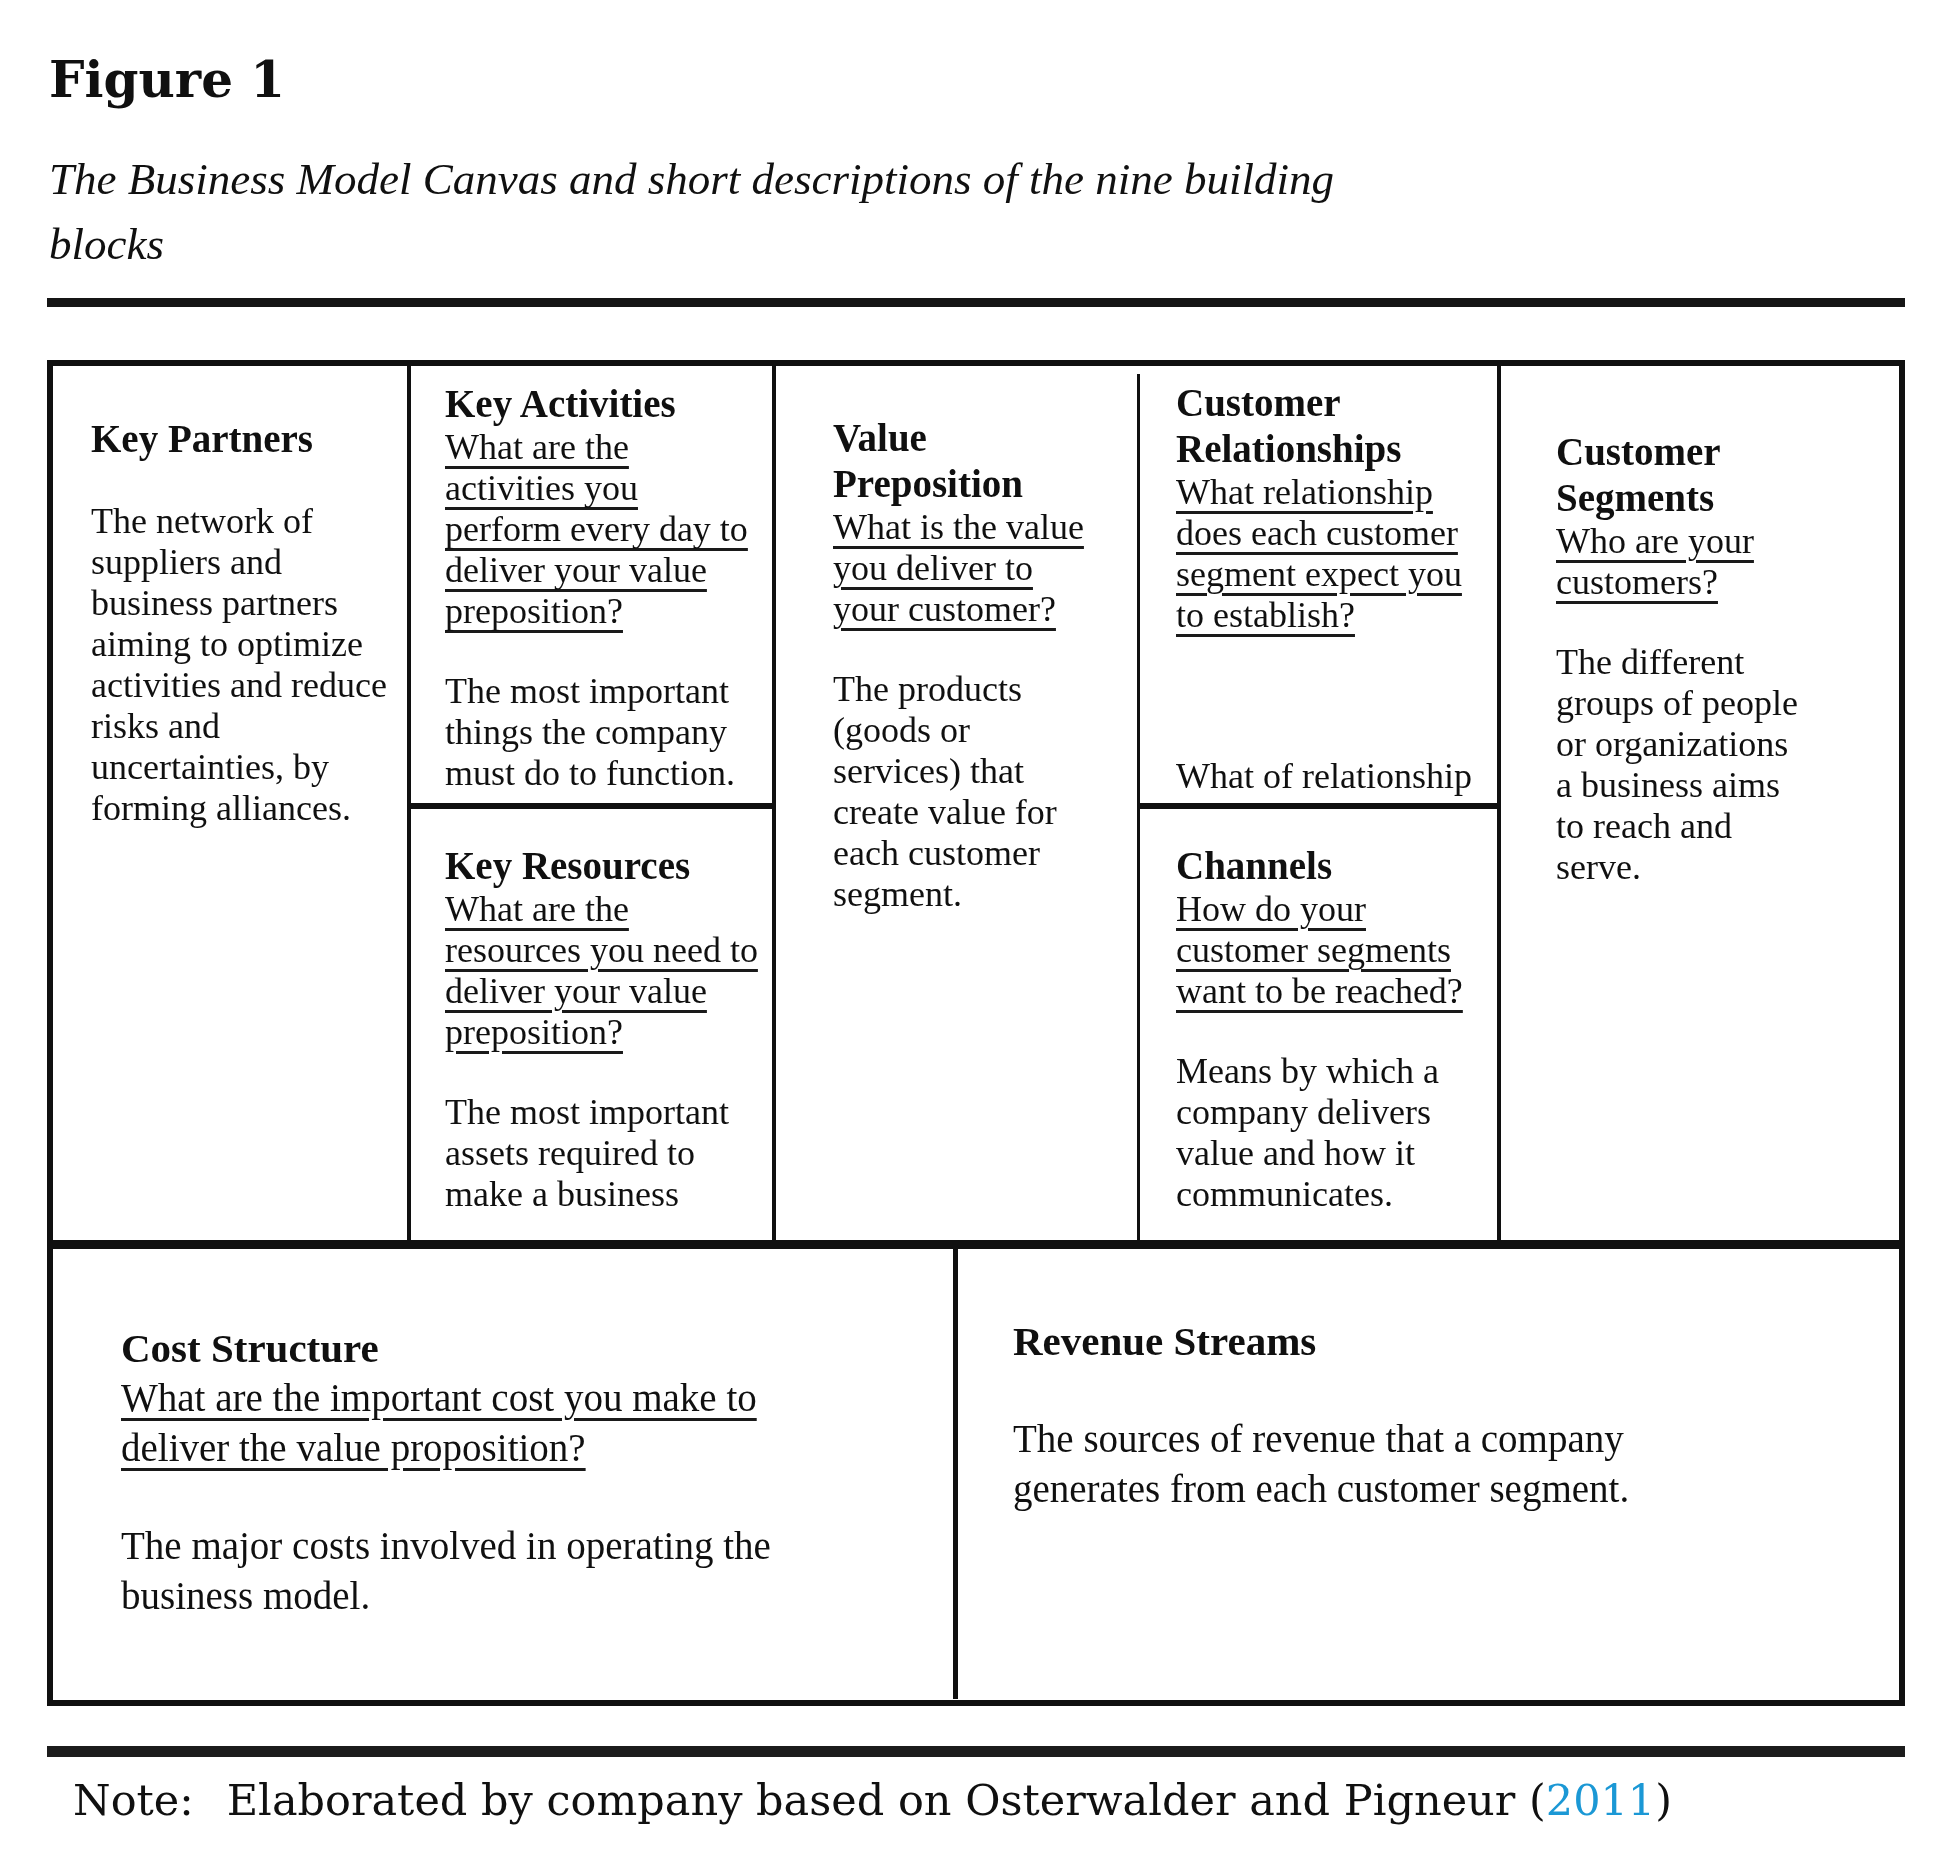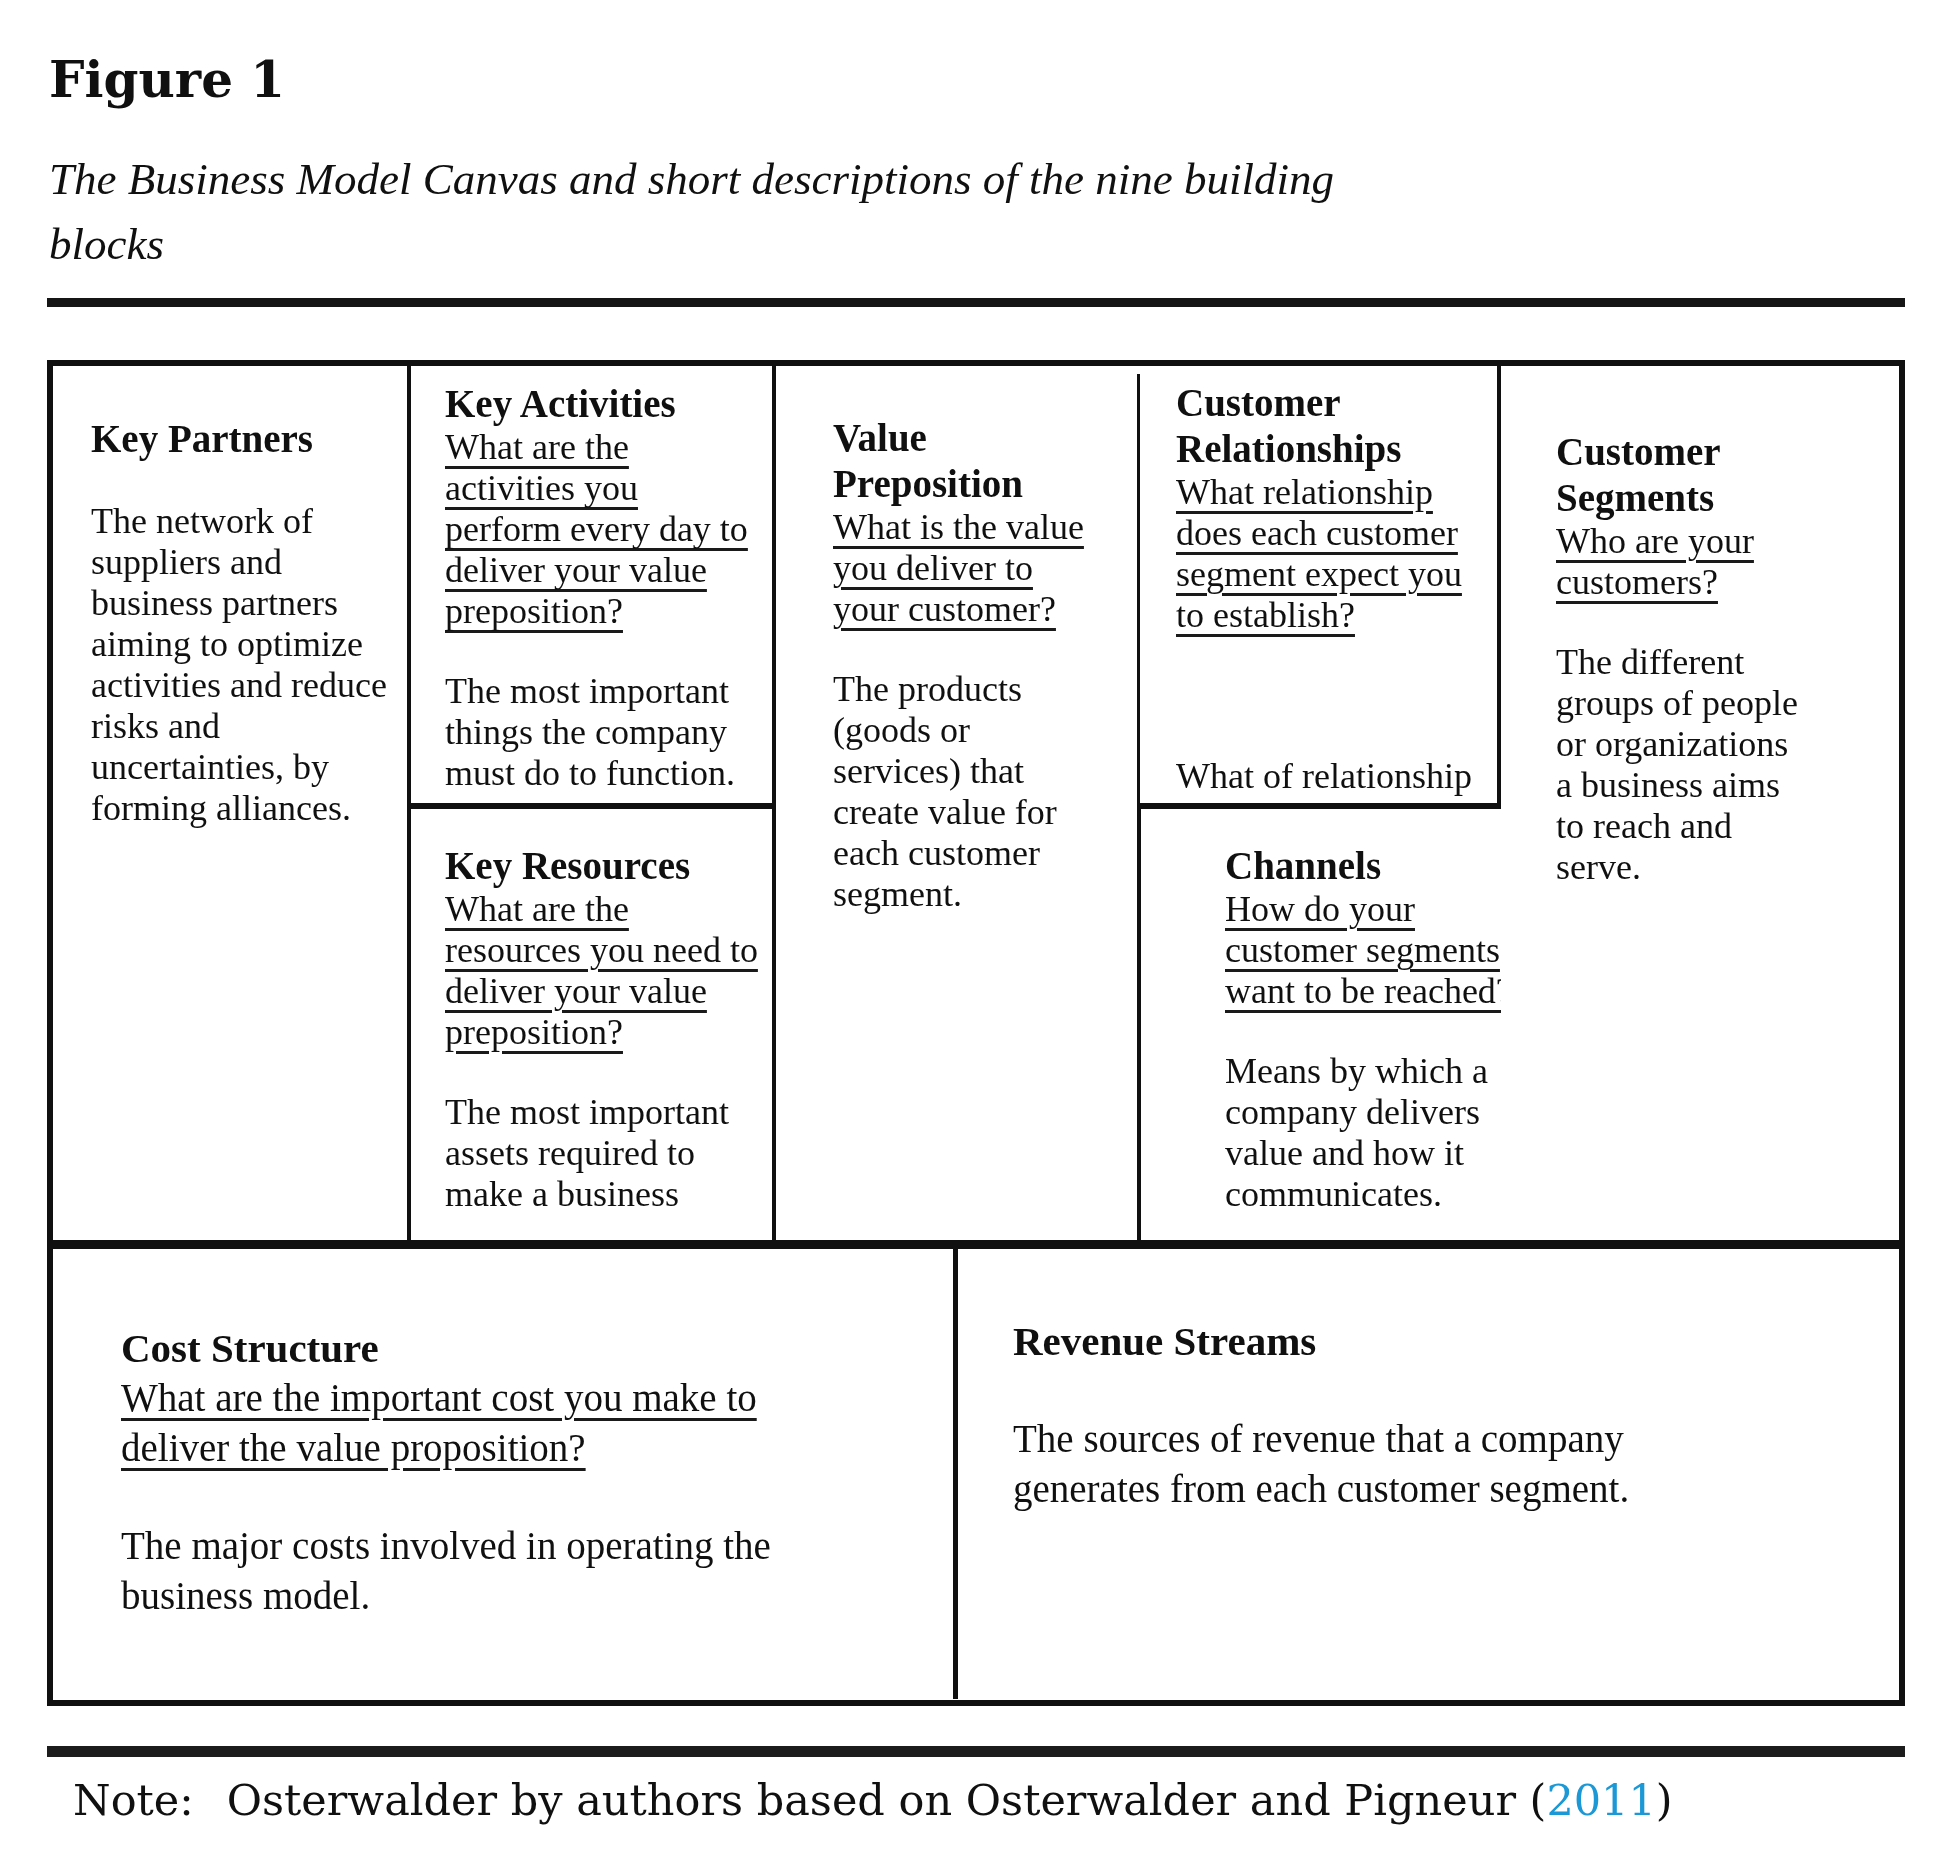--- a/index.html
+++ b/index.html
@@ -95,21 +95,21 @@
     <div class="cell b-right b-bottom" style="left:1087px;top:0;width:361px;height:443px;padding:13.7px 6.8px 0 36px;">
       <div class="cell-title">Customer
 Relationships</div>
       <div class="q">What relationship
 does each customer
 segment expect you
 to establish?</div>
       <div class="footer-line">What of relationship</div>
     </div>
 
-    <div class="cell b-right" style="left:1136px;top:443px;width:361px;height:529px;padding:34px 6.8px 0 36px;">
+    <div class="cell b-right" style="left:1087px;top:443px;width:361px;height:529px;padding:34px 6.8px 0 36px;">
       <div class="cell-title">Channels</div>
       <div class="q">How do your
 customer segments
 want to be reached?</div>
       <div class="d">Means by which a
 company delivers
 value and how it
 communicates.</div>
     </div>
 
@@ -140,17 +140,17 @@
       <div class="cell-title">Revenue Streams</div>
       <div class="d">The sources of revenue that a company
 generates from each customer segment.</div>
     </div>
 
   </div>
 
   <div class="rule-note"></div>
 
   <div class="note">
-    <span>Note:</span><span class="gap"></span><span>Osterwalder by authors based on Osterwalder and Pigneur (</span><a href="#" class="cite" style="color: rgb(27, 152, 213);">2011</a><span>)</span>
+    <span>Note:</span><span class="gap"></span><span>Elaborated by company based on Osterwalder and Pigneur (</span><a href="#" class="cite" style="color: rgb(27, 152, 213);">2011</a><span>)</span>
   </div>
 
 </div>
 
 
 </body></html>

